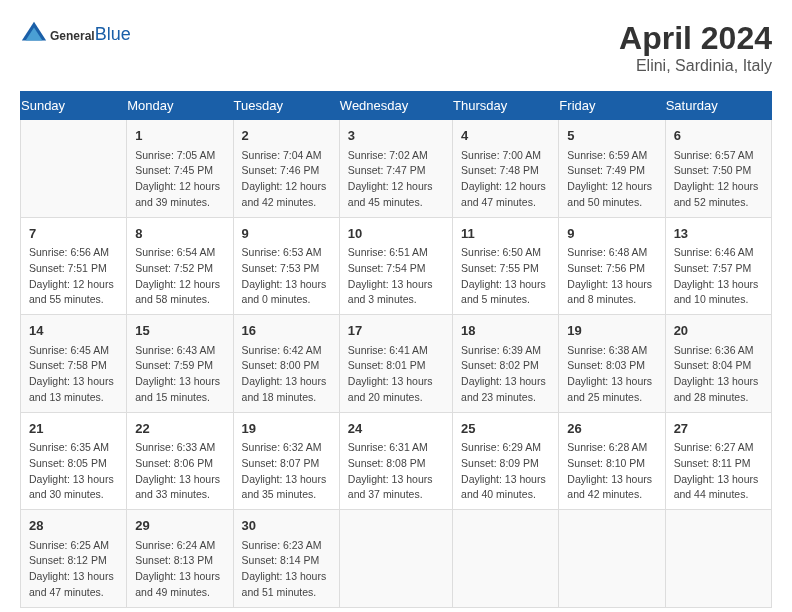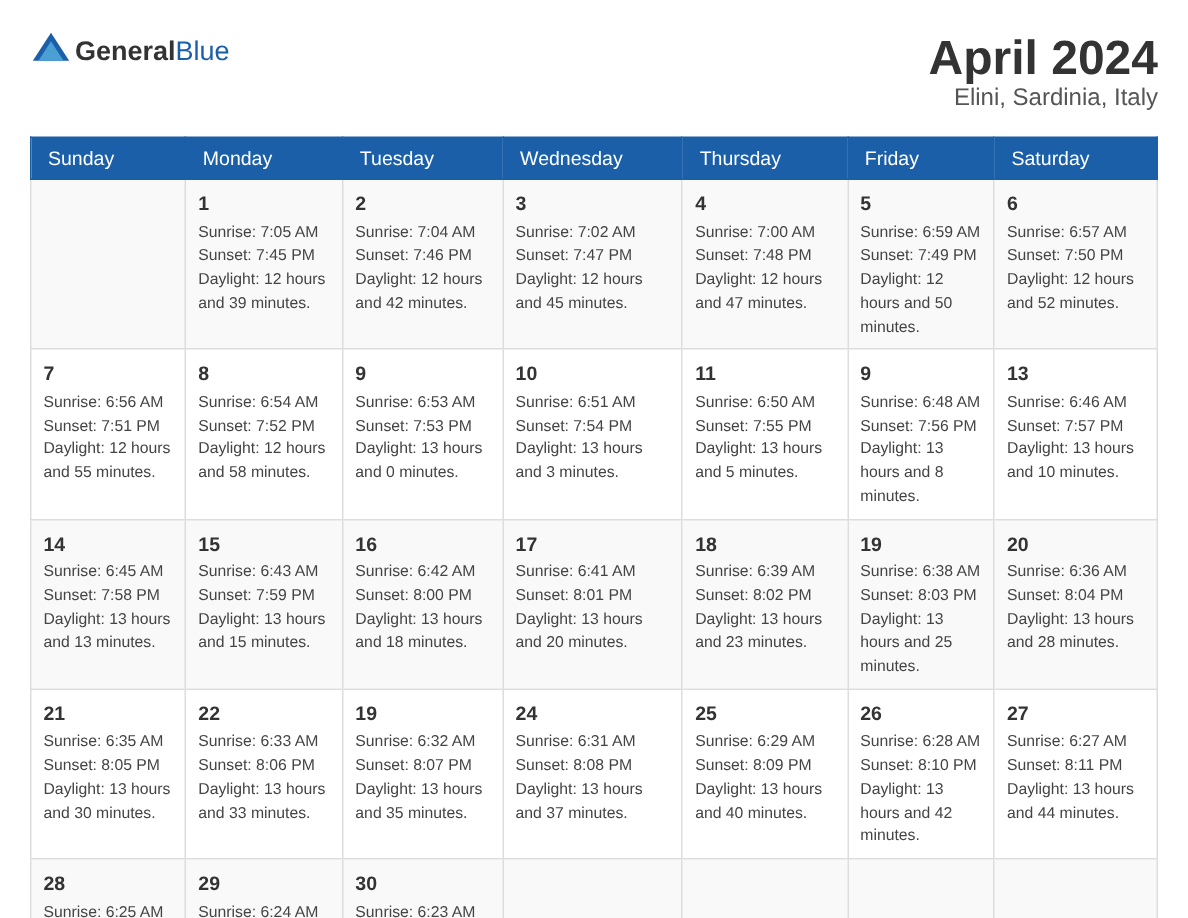--- a/index.html
+++ b/index.html
@@ -39,21 +39,21 @@
       color: #555;
     }
     table {
       width: 100%;
       border-collapse: collapse;
       font-size: 11px;
     }
     thead tr th {
       background-color: #1a5fa8;
       color: #fff;
-      padding: 6px 11px;
+      padding: 6px 0;
       text-align: left;
       font-size: 13px;
       font-weight: normal;
       border: 1px solid #1a5fa8;
     }
     tbody tr td {
       vertical-align: top;
       padding: 6px 8px;
       border: 1px solid #ddd;
       min-height: 80px;
@@ -82,21 +82,21 @@
 </head>
 <body>
 
 <div class="header">
   <div class="logo">
     <svg class="logo-icon" viewBox="0 0 30 30">
       <polygon points="15,2 28,22 2,22" fill="#1a5fa8"></polygon>
       <polygon points="15,8 24,22 6,22" fill="#4a9fd4"></polygon>
     </svg>
     <div>
-      <span style="font-size:18px;font-weight:bold;color:#333;">General</span><span style="font-size:18px;font-weight:normal;color:#1a5fa8;">Blue</span>
+      <span style="font-size:12px;font-weight:bold;color:#333;">General</span><span style="font-size:18px;font-weight:normal;color:#1a5fa8;">Blue</span>
     </div>
   </div>
   <div class="title-section">
     <div class="main-title">April 2024</div>
     <div class="subtitle">Elini, Sardinia, Italy</div>
   </div>
 </div>
 
 <table>
   <thead>

